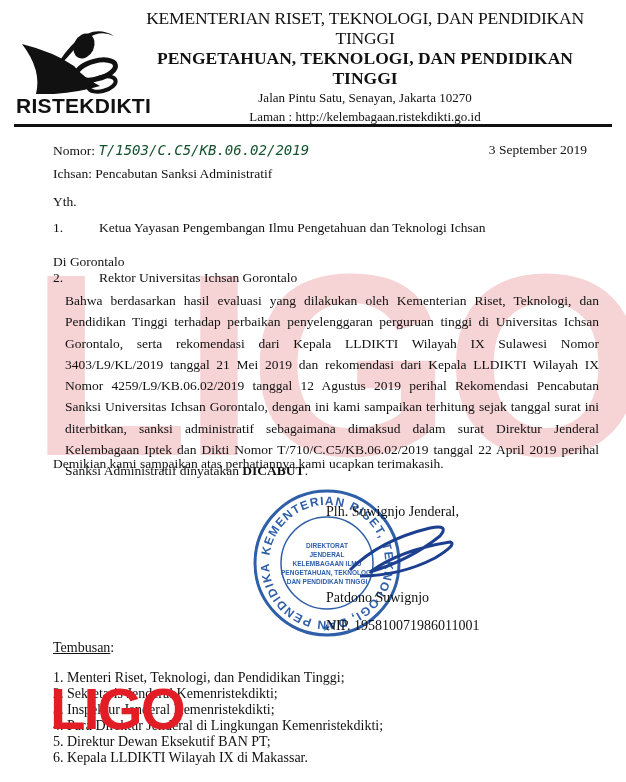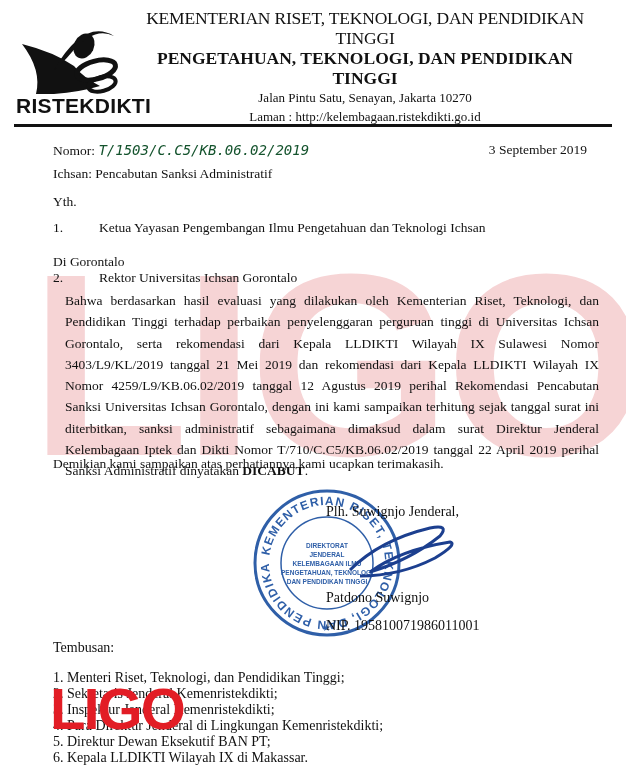--- a/index.html
+++ b/index.html
@@ -15,21 +15,21 @@
   .kop .l2, .kop .l3 { font-size:17.5px; line-height:20px; font-weight:bold; }
   .kop .small { font-size:13px; line-height:19px; }
   .rule { position:absolute; left:14px; right:14px; top:124px; height:3px; background:#111; z-index:2; }
   .content { position:absolute; left:53px; top:138px; width:534px; z-index:2; font-size:13.5px; }
   .row { position:absolute; left:0; }
   .hand { font-family:"DejaVu Sans Mono","Liberation Mono",monospace; font-style:italic; font-size:14px; color:#14532d; }
   .date { position:absolute; right:0; top:0; }
   .para { text-align:justify; line-height:21.3px; margin:12px; }
   .sig { position:absolute; z-index:3; }
   .stamp { position:absolute; left:252px; top:488px; width:150px; height:150px; z-index:1; }
-  .tembusan-title { }
+  .tembusan-title { text-decoration:underline; }
   .list-item { position:absolute; left:0; font-size:14px; }
   .ligo { position:absolute; left:50px; top:680px; z-index:5; font-family:"Liberation Sans","DejaVu Sans",sans-serif;
           font-weight:bold; font-size:58px; color:#e21d25; letter-spacing:-2px; line-height:1; }
 </style>
 </head>
 <body>
 
 <div class="wm">LIGO</div>
 
 <svg class="logo" viewBox="0 0 108 112">

